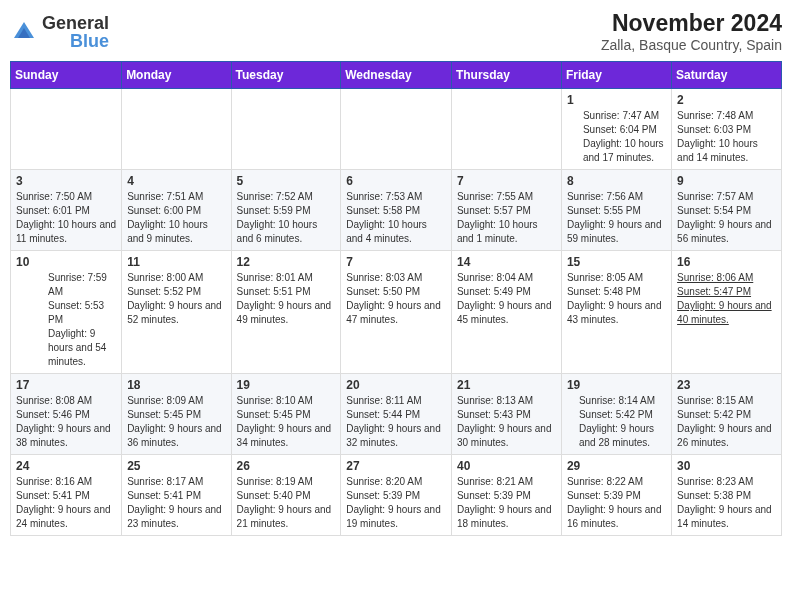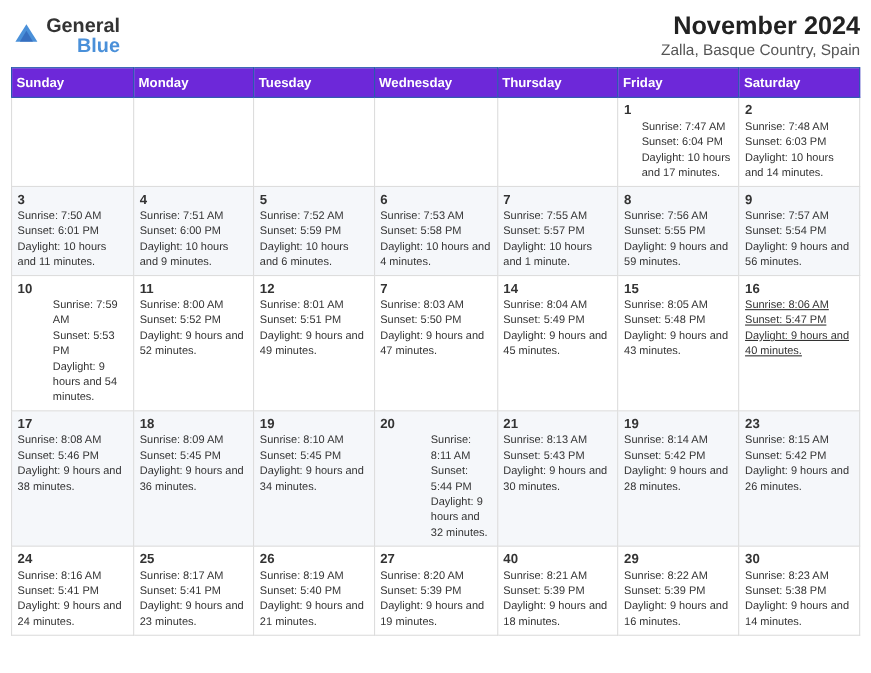--- a/index.html
+++ b/index.html
@@ -249,33 +249,33 @@
 Daylight: 9 hours and 36 minutes.</div>
         </td>
         <td>
           <span class="day-num">19</span>
           <div class="day-info" style="white-space: pre-line;">Sunrise: 8:10 AM
 Sunset: 5:45 PM
 Daylight: 9 hours and 34 minutes.</div>
         </td>
         <td>
           <span class="day-num">20</span>
-          <div class="day-info" style="white-space: pre-line; margin-left: 46px;">Sunrise: 8:11 AM
+          <div class="day-info" style="white-space: pre-line;">Sunrise: 8:11 AM
 Sunset: 5:44 PM
 Daylight: 9 hours and 32 minutes.</div>
         </td>
         <td>
           <span class="day-num">21</span>
           <div class="day-info" style="white-space: pre-line;">Sunrise: 8:13 AM
 Sunset: 5:43 PM
 Daylight: 9 hours and 30 minutes.</div>
         </td>
         <td>
           <span class="day-num">19</span>
-          <div class="day-info" style="white-space: pre-line;">Sunrise: 8:14 AM
+          <div class="day-info" style="white-space: pre-line; margin-left: 12px;">Sunrise: 8:14 AM
 Sunset: 5:42 PM
 Daylight: 9 hours and 28 minutes.</div>
         </td>
         <td>
           <span class="day-num">23</span>
           <div class="day-info" style="white-space: pre-line;">Sunrise: 8:15 AM
 Sunset: 5:42 PM
 Daylight: 9 hours and 26 minutes.</div>
         </td>
       </tr>

